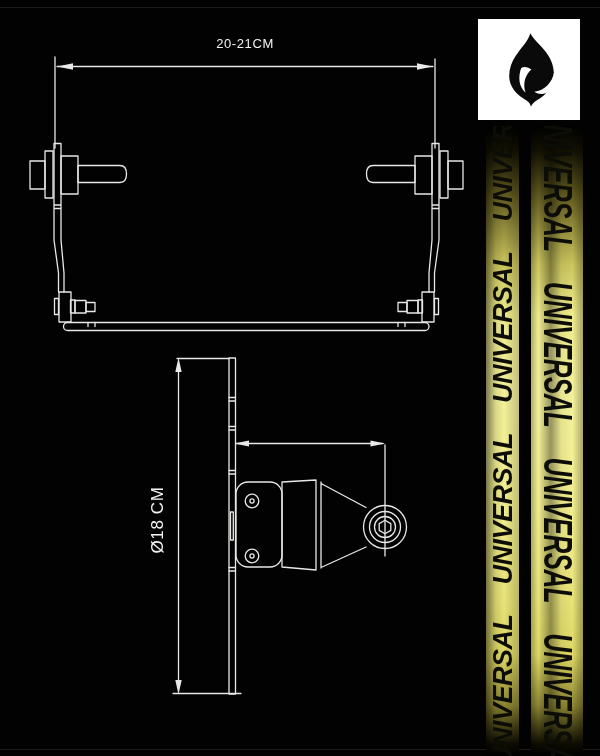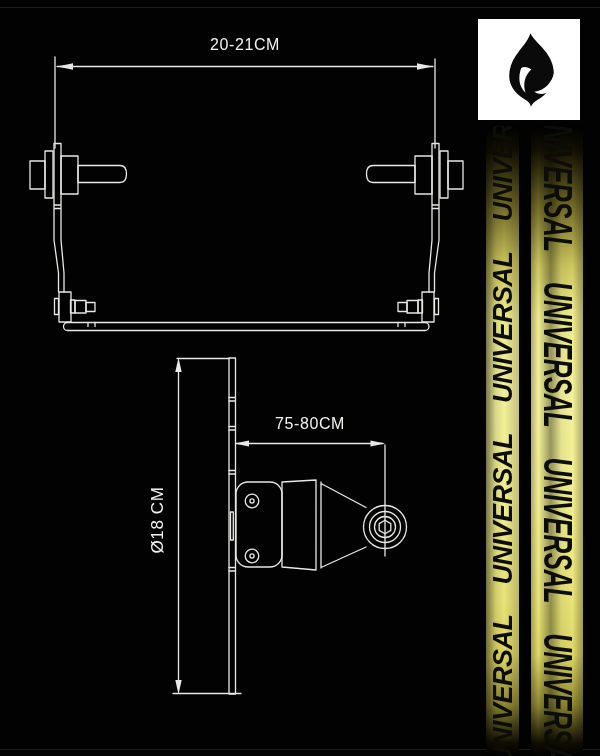--- a/index.html
+++ b/index.html
@@ -7,21 +7,21 @@
     position:relative;width:600px;height:756px;background:#020202;
     overflow:hidden;font-family:"Liberation Sans",sans-serif;
   }
   .frame-line{position:absolute;left:0;width:600px;height:1px;background:#1c1c1c;}
   .frame-line.top{top:7px;}
   .frame-line.bottom{top:749px;}
 
   #drawing-svg{position:absolute;left:0;top:0;}
 
   .dim-label{
-    position:absolute;color:#f2f2f0;font-size:16px;letter-spacing:.6px;
+    position:absolute;color:#f2f2f0;font-size:13px;letter-spacing:.6px;
     text-align:center;white-space:nowrap;font-weight:400;
   }
   #front-width-label{left:165px;top:36px;width:160px;}
   #side-length-label{left:230px;top:415px;width:160px;}
   #side-diameter-label{
     left:98px;top:509px;width:121px;height:22px;font-size:17px;
     transform:rotate(-90deg);
   }
 
   
@@ -133,21 +133,20 @@
       <g>
         <circle cx="385" cy="527" r="21.5"></circle>
         <circle cx="385" cy="527" r="15.5"></circle>
         <circle cx="385" cy="527" r="10.5"></circle>
         <polygon points="385,520.3 390.8,523.65 390.8,530.35 385,533.7 379.2,530.35 379.2,523.65"></polygon>
       </g>
     </g>
   </svg>
 
   <div class="dim-label" id="front-width-label">20-21CM</div>
-  <div class="dim-label" id="side-length-label">75-80CM</div>
   <div class="dim-label" id="side-diameter-label">Ø18 CM</div>
 
   <div id="logo-box">
     <svg width="62" height="78" viewBox="0 0 64 80">
       <path fill="#0a0a0a" d="M33.5 2 C31 10 24 17 18.5 25 C12 34.5 9.5 46 13.5 55.5 C17 63.5 24 68 29.5 71.5 C32 73.2 33.5 75.5 34 78 C35 75 37.5 72.8 41 70.8 C50 65.5 56.5 57 57.5 46.5 C58.5 36 54 26.5 47.5 19 C42.5 13 36.5 8 33.5 2 Z"></path>
       <path fill="#ffffff" d="M58 42 C56 53 48 61 37.5 62.5 C45 67.5 55 64 58.5 55 C60.5 50 60 45.5 58 42 Z"></path>
       <path fill="#ffffff" d="M24 38 C20.5 47 21.5 57.5 28.5 63.5 C25.5 55 27.5 45.5 34.5 39.5 C31 36.5 26.5 36 24 38 Z"></path>
     </svg>
   </div>
 

